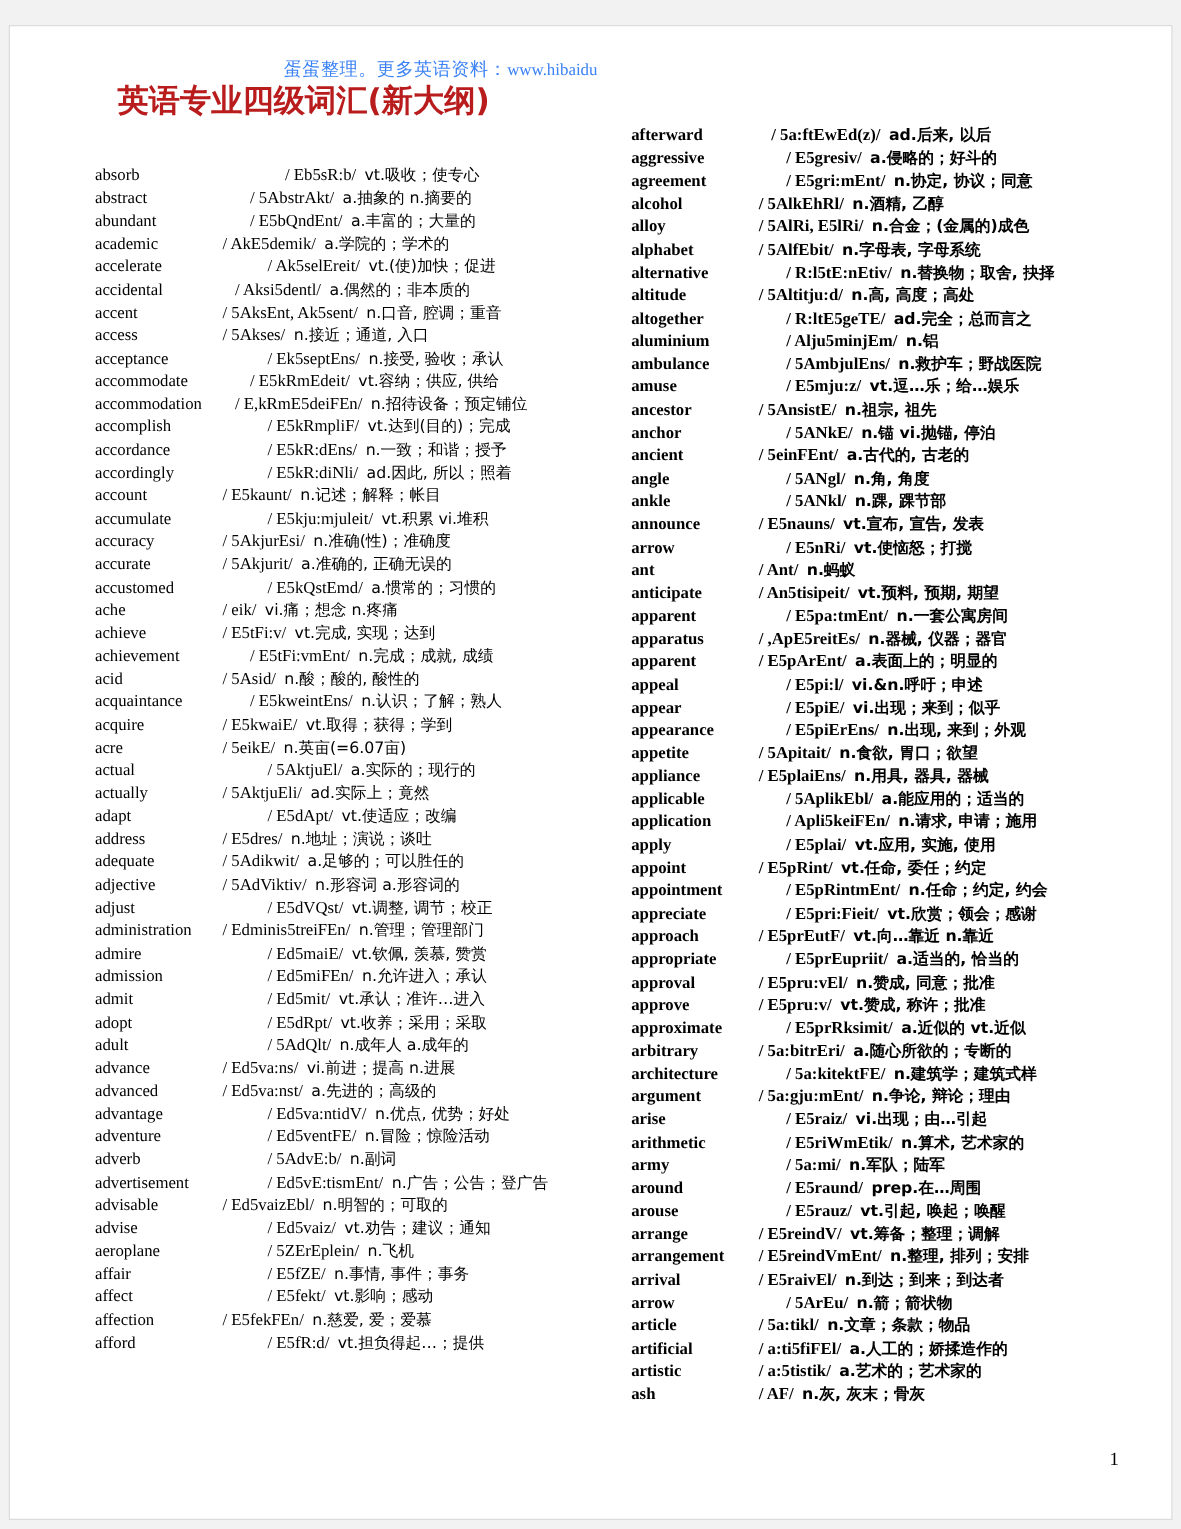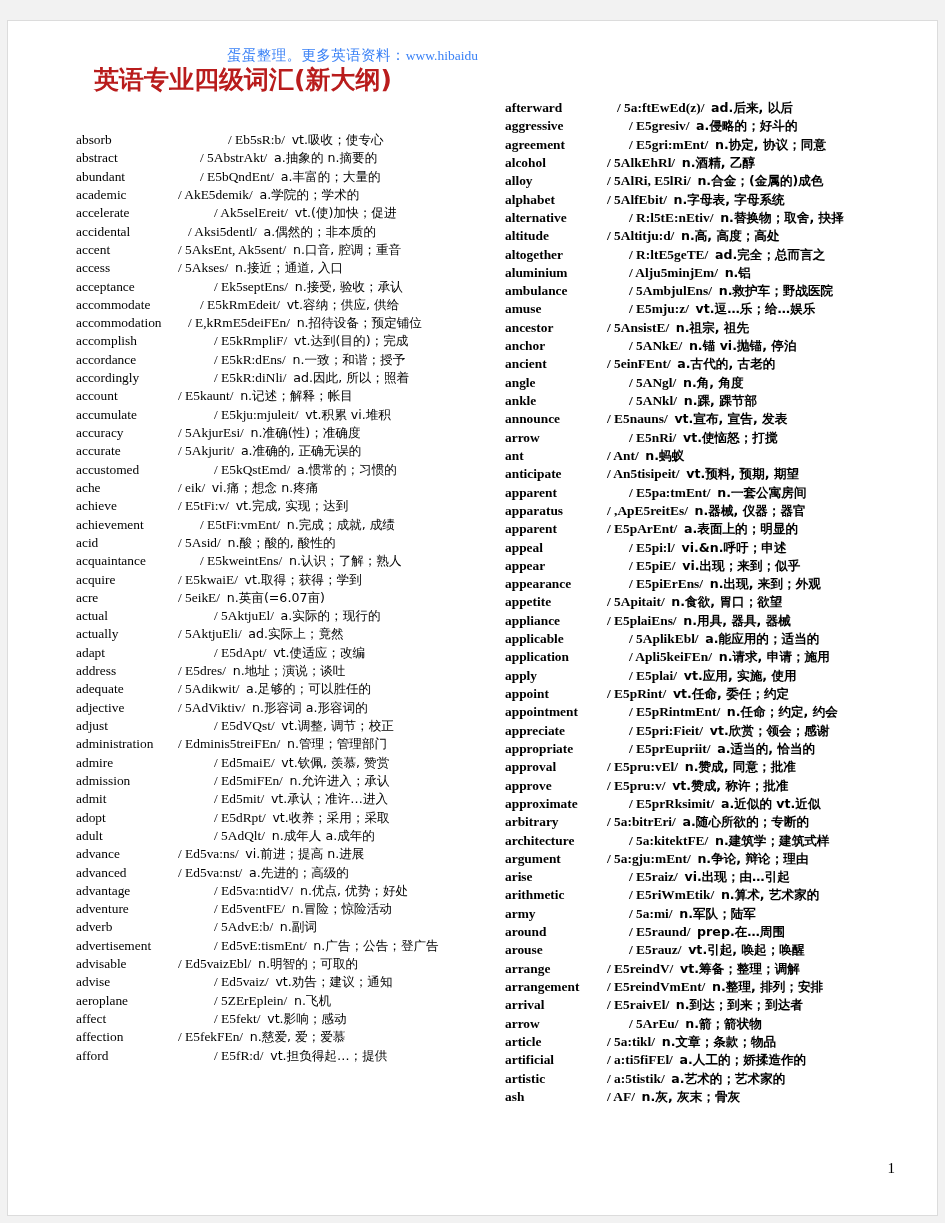--- a/index.html
+++ b/index.html
@@ -162,20 +162,21 @@
       <div class="entry"><span class="w">adult</span><span class="sp g4"></span><span class="ph">/ 5AdQlt/</span><span>&nbsp;&nbsp;</span><span class="df">n.成年人 a.成年的</span></div>
       <div class="entry"><span class="w">advance</span><span class="sp g1"></span><span class="ph">/ Ed5va:ns/</span><span>&nbsp;&nbsp;</span><span class="df">vi.前进；提高 n.进展</span></div>
       <div class="entry"><span class="w">advanced</span><span class="sp g1"></span><span class="ph">/ Ed5va:nst/</span><span>&nbsp;&nbsp;</span><span class="df">a.先进的；高级的</span></div>
       <div class="entry"><span class="w">advantage</span><span class="sp g4"></span><span class="ph">/ Ed5va:ntidV/</span><span>&nbsp;&nbsp;</span><span class="df">n.优点, 优势；好处</span></div>
       <div class="entry"><span class="w">adventure</span><span class="sp g4"></span><span class="ph">/ Ed5ventFE/</span><span>&nbsp;&nbsp;</span><span class="df">n.冒险；惊险活动</span></div>
       <div class="entry"><span class="w">adverb</span><span class="sp g4"></span><span class="ph">/ 5AdvE:b/</span><span>&nbsp;&nbsp;</span><span class="df">n.副词</span></div>
       <div class="entry"><span class="w">advertisement</span><span class="sp g4"></span><span class="ph">/ Ed5vE:tismEnt/</span><span>&nbsp;&nbsp;</span><span class="df">n.广告；公告；登广告</span></div>
       <div class="entry"><span class="w">advisable</span><span class="sp g1"></span><span class="ph">/ Ed5vaizEbl/</span><span>&nbsp;&nbsp;</span><span class="df">n.明智的；可取的</span></div>
       <div class="entry"><span class="w">advise</span><span class="sp g4"></span><span class="ph">/ Ed5vaiz/</span><span>&nbsp;&nbsp;</span><span class="df">vt.劝告；建议；通知</span></div>
       <div class="entry"><span class="w">aeroplane</span><span class="sp g4"></span><span class="ph">/ 5ZErEplein/</span><span>&nbsp;&nbsp;</span><span class="df">n.飞机</span></div>
+      <div class="entry"><span class="w">affair</span><span class="sp g4"></span><span class="ph">/ E5fZE/</span><span>&nbsp;&nbsp;</span><span class="df">n.事情, 事件；事务</span></div>
       <div class="entry"><span class="w">affect</span><span class="sp g4"></span><span class="ph">/ E5fekt/</span><span>&nbsp;&nbsp;</span><span class="df">vt.影响；感动</span></div>
       <div class="entry"><span class="w">affection</span><span class="sp g1"></span><span class="ph">/ E5fekFEn/</span><span>&nbsp;&nbsp;</span><span class="df">n.慈爱, 爱；爱慕</span></div>
       <div class="entry"><span class="w">afford</span><span class="sp g4"></span><span class="ph">/ E5fR:d/</span><span>&nbsp;&nbsp;</span><span class="df">vt.担负得起…；提供</span></div>
     </div>
   <div class="column" id="col-right">
       <div class="entry"><span class="w">afterward</span><span class="sp g2"></span><span class="ph">/ 5a:ftEwEd(z)/</span><span>&nbsp;&nbsp;</span><span class="df">ad.后来, 以后</span></div>
       <div class="entry"><span class="w">aggressive</span><span class="sp g3"></span><span class="ph">/ E5gresiv/</span><span>&nbsp;&nbsp;</span><span class="df">a.侵略的；好斗的</span></div>
       <div class="entry"><span class="w">agreement</span><span class="sp g3"></span><span class="ph">/ E5gri:mEnt/</span><span>&nbsp;&nbsp;</span><span class="df">n.协定, 协议；同意</span></div>
       <div class="entry"><span class="w">alcohol</span><span class="sp g1"></span><span class="ph">/ 5AlkEhRl/</span><span>&nbsp;&nbsp;</span><span class="df">n.酒精, 乙醇</span></div>
       <div class="entry"><span class="w">alloy</span><span class="sp g1"></span><span class="ph">/ 5AlRi, E5lRi/</span><span>&nbsp;&nbsp;</span><span class="df">n.合金；(金属的)成色</span></div>
@@ -202,20 +203,21 @@
       <div class="entry"><span class="w">appear</span><span class="sp g3"></span><span class="ph">/ E5piE/</span><span>&nbsp;&nbsp;</span><span class="df">vi.出现；来到；似乎</span></div>
       <div class="entry"><span class="w">appearance</span><span class="sp g3"></span><span class="ph">/ E5piErEns/</span><span>&nbsp;&nbsp;</span><span class="df">n.出现, 来到；外观</span></div>
       <div class="entry"><span class="w">appetite</span><span class="sp g1"></span><span class="ph">/ 5Apitait/</span><span>&nbsp;&nbsp;</span><span class="df">n.食欲, 胃口；欲望</span></div>
       <div class="entry"><span class="w">appliance</span><span class="sp g1"></span><span class="ph">/ E5plaiEns/</span><span>&nbsp;&nbsp;</span><span class="df">n.用具, 器具, 器械</span></div>
       <div class="entry"><span class="w">applicable</span><span class="sp g3"></span><span class="ph">/ 5AplikEbl/</span><span>&nbsp;&nbsp;</span><span class="df">a.能应用的；适当的</span></div>
       <div class="entry"><span class="w">application</span><span class="sp g3"></span><span class="ph">/ Apli5keiFEn/</span><span>&nbsp;&nbsp;</span><span class="df">n.请求, 申请；施用</span></div>
       <div class="entry"><span class="w">apply</span><span class="sp g3"></span><span class="ph">/ E5plai/</span><span>&nbsp;&nbsp;</span><span class="df">vt.应用, 实施, 使用</span></div>
       <div class="entry"><span class="w">appoint</span><span class="sp g1"></span><span class="ph">/ E5pRint/</span><span>&nbsp;&nbsp;</span><span class="df">vt.任命, 委任；约定</span></div>
       <div class="entry"><span class="w">appointment</span><span class="sp g3"></span><span class="ph">/ E5pRintmEnt/</span><span>&nbsp;&nbsp;</span><span class="df">n.任命；约定, 约会</span></div>
       <div class="entry"><span class="w">appreciate</span><span class="sp g3"></span><span class="ph">/ E5pri:Fieit/</span><span>&nbsp;&nbsp;</span><span class="df">vt.欣赏；领会；感谢</span></div>
+      <div class="entry"><span class="w">approach</span><span class="sp g1"></span><span class="ph">/ E5prEutF/</span><span>&nbsp;&nbsp;</span><span class="df">vt.向…靠近 n.靠近</span></div>
       <div class="entry"><span class="w">appropriate</span><span class="sp g3"></span><span class="ph">/ E5prEupriit/</span><span>&nbsp;&nbsp;</span><span class="df">a.适当的, 恰当的</span></div>
       <div class="entry"><span class="w">approval</span><span class="sp g1"></span><span class="ph">/ E5pru:vEl/</span><span>&nbsp;&nbsp;</span><span class="df">n.赞成, 同意；批准</span></div>
       <div class="entry"><span class="w">approve</span><span class="sp g1"></span><span class="ph">/ E5pru:v/</span><span>&nbsp;&nbsp;</span><span class="df">vt.赞成, 称许；批准</span></div>
       <div class="entry"><span class="w">approximate</span><span class="sp g3"></span><span class="ph">/ E5prRksimit/</span><span>&nbsp;&nbsp;</span><span class="df">a.近似的 vt.近似</span></div>
       <div class="entry"><span class="w">arbitrary</span><span class="sp g1"></span><span class="ph">/ 5a:bitrEri/</span><span>&nbsp;&nbsp;</span><span class="df">a.随心所欲的；专断的</span></div>
       <div class="entry"><span class="w">architecture</span><span class="sp g3"></span><span class="ph">/ 5a:kitektFE/</span><span>&nbsp;&nbsp;</span><span class="df">n.建筑学；建筑式样</span></div>
       <div class="entry"><span class="w">argument</span><span class="sp g1"></span><span class="ph">/ 5a:gju:mEnt/</span><span>&nbsp;&nbsp;</span><span class="df">n.争论, 辩论；理由</span></div>
       <div class="entry"><span class="w">arise</span><span class="sp g3"></span><span class="ph">/ E5raiz/</span><span>&nbsp;&nbsp;</span><span class="df">vi.出现；由…引起</span></div>
       <div class="entry"><span class="w">arithmetic</span><span class="sp g3"></span><span class="ph">/ E5riWmEtik/</span><span>&nbsp;&nbsp;</span><span class="df">n.算术, 艺术家的</span></div>
       <div class="entry"><span class="w">army</span><span class="sp g3"></span><span class="ph">/ 5a:mi/</span><span>&nbsp;&nbsp;</span><span class="df">n.军队；陆军</span></div>

